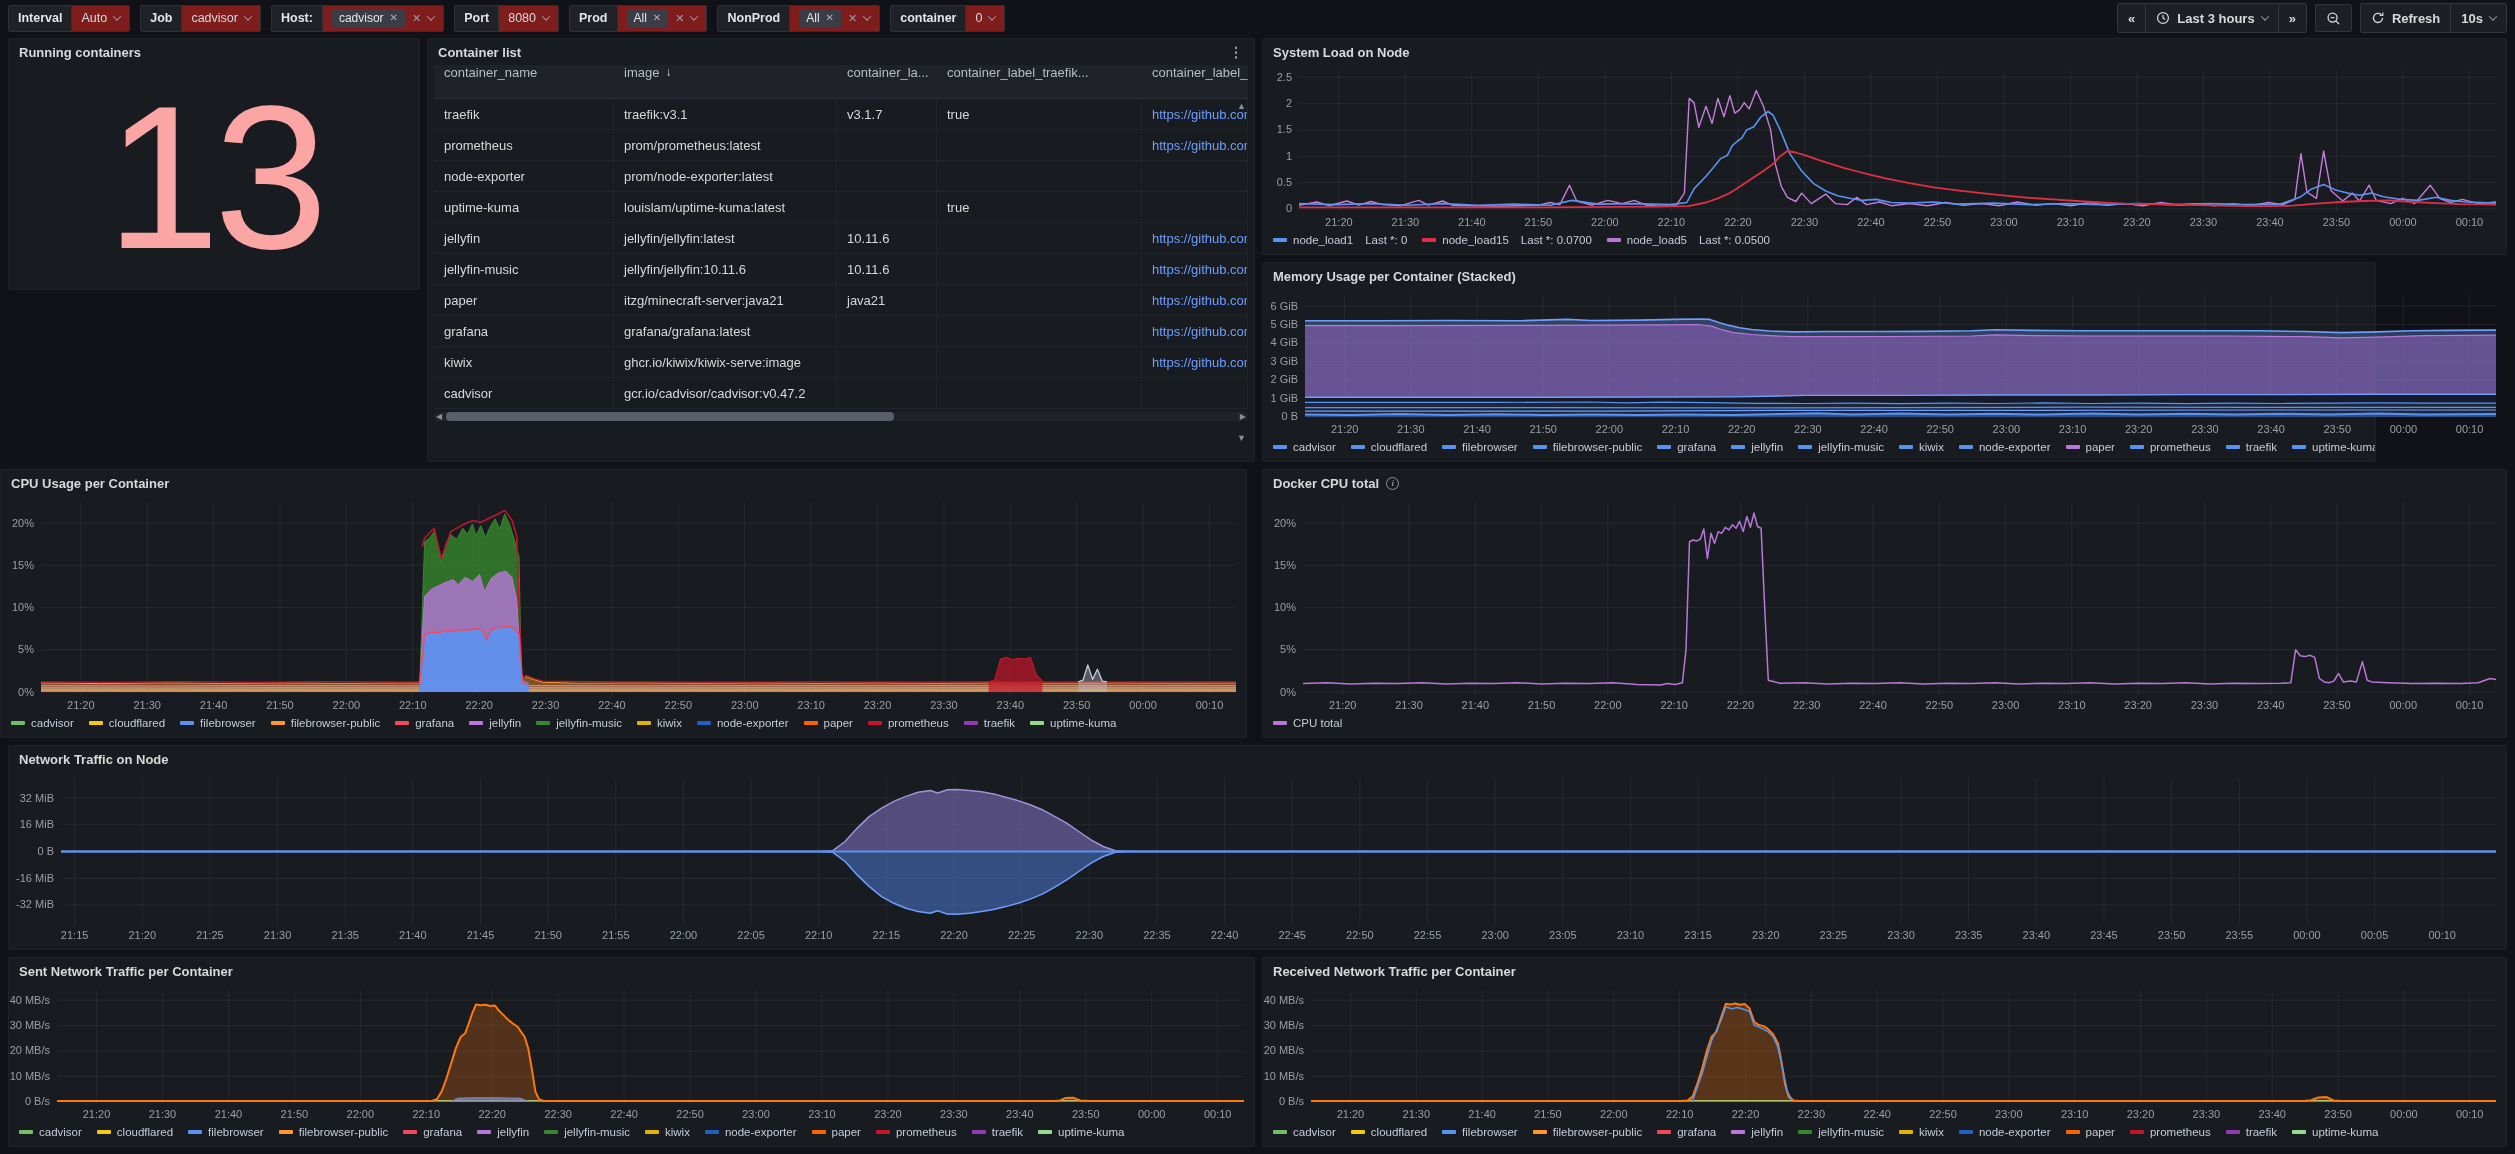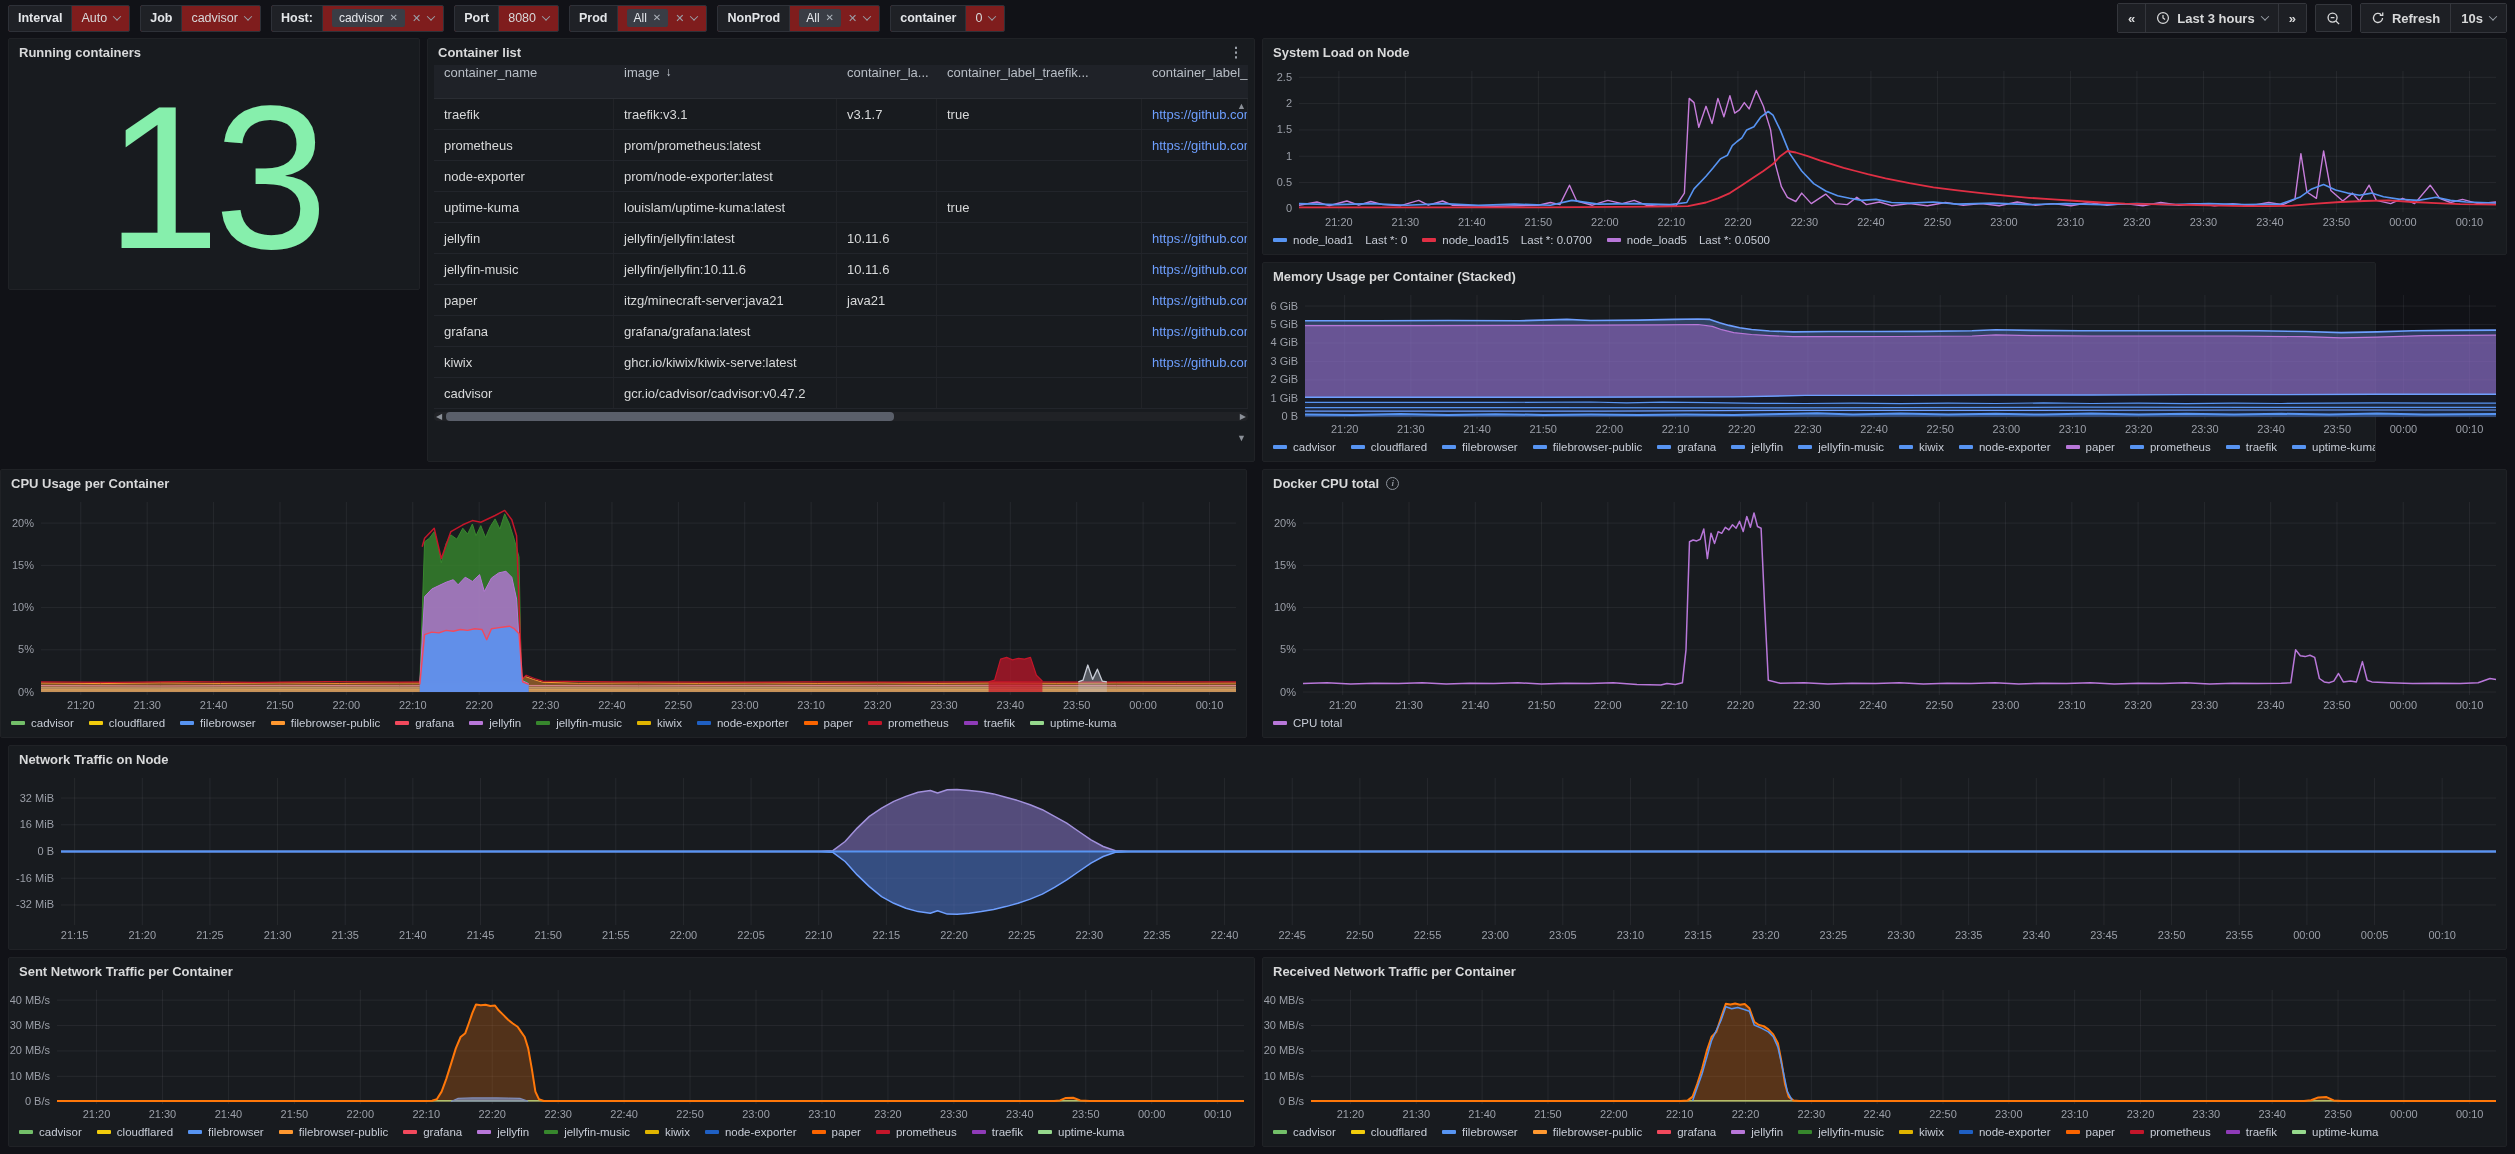--- a/index.html
+++ b/index.html
@@ -32,21 +32,21 @@
   .info-i{width:13px;height:13px;border:1px solid #8e949c;border-radius:50%;color:#8e949c;font-size:9px;display:flex;align-items:center;justify-content:center;font-style:italic;font-family:"Liberation Serif",serif}
   .chart{flex:1;min-height:0;position:relative}
   .chart svg{position:absolute;left:0;top:0}
   .legend{flex:0 0 24px;display:flex;align-items:center;gap:15px;padding:0 10px 4px;font-size:11.5px;color:#c7ccd6;overflow:hidden;white-space:nowrap}
   .legend .item{display:flex;align-items:center;gap:6px;cursor:pointer}
   .legend .sw{width:14px;height:4px;border-radius:1px;flex:0 0 14px}
   .legend .extra{margin-left:6px}
 
   
   .bigstat{flex:1;display:flex;align-items:center;justify-content:center}
-  .bigstat .val{font-size:205px;line-height:0.92;font-weight:500;color:#86efac;letter-spacing:-6px}
+  .bigstat .val{font-size:205px;line-height:0.92;font-weight:500;color:#fca5a5;letter-spacing:-6px}
 
   
   .tablewrap{flex:1;min-height:0;display:flex;flex-direction:column;padding:0 6px 4px 6px;position:relative}
   .thead,.trow{display:grid;grid-template-columns:180px 223px 100px 205px 1fr}
   .thead{height:34px;background:#1f2228;border-bottom:1px solid #2a2d33}
   .th{display:flex;align-items:flex-start;gap:6px;padding:0 10px;font-size:13px;color:#b8bec6;overflow:hidden;white-space:nowrap;cursor:pointer}
   .sortarrow{color:#cdd2d9;font-size:12px}
   .trow{height:31px;border-bottom:1px solid #22252b}
   .td{display:flex;align-items:center;padding:0 10px;font-size:13px;color:#d8d9da;overflow:hidden;white-space:nowrap;border-right:1px solid rgba(255,255,255,0.04)}
   .td.link{color:#6e9fff;cursor:pointer}
@@ -265,21 +265,21 @@
   <div class="trow">
     <div class="td">grafana</div>
     <div class="td">grafana/grafana:latest</div>
     <div class="td"></div>
     <div class="td"></div>
     <div class="td org link">https://github.com/g</div>
   </div>
 
   <div class="trow">
     <div class="td">kiwix</div>
-    <div class="td">ghcr.io/kiwix/kiwix-serve:latest</div>
+    <div class="td">ghcr.io/kiwix/kiwix-serve:image</div>
     <div class="td"></div>
     <div class="td"></div>
     <div class="td org link">https://github.com/o</div>
   </div>
 
   <div class="trow">
     <div class="td">cadvisor</div>
     <div class="td">gcr.io/cadvisor/cadvisor:v0.47.2</div>
     <div class="td"></div>
     <div class="td"></div>

